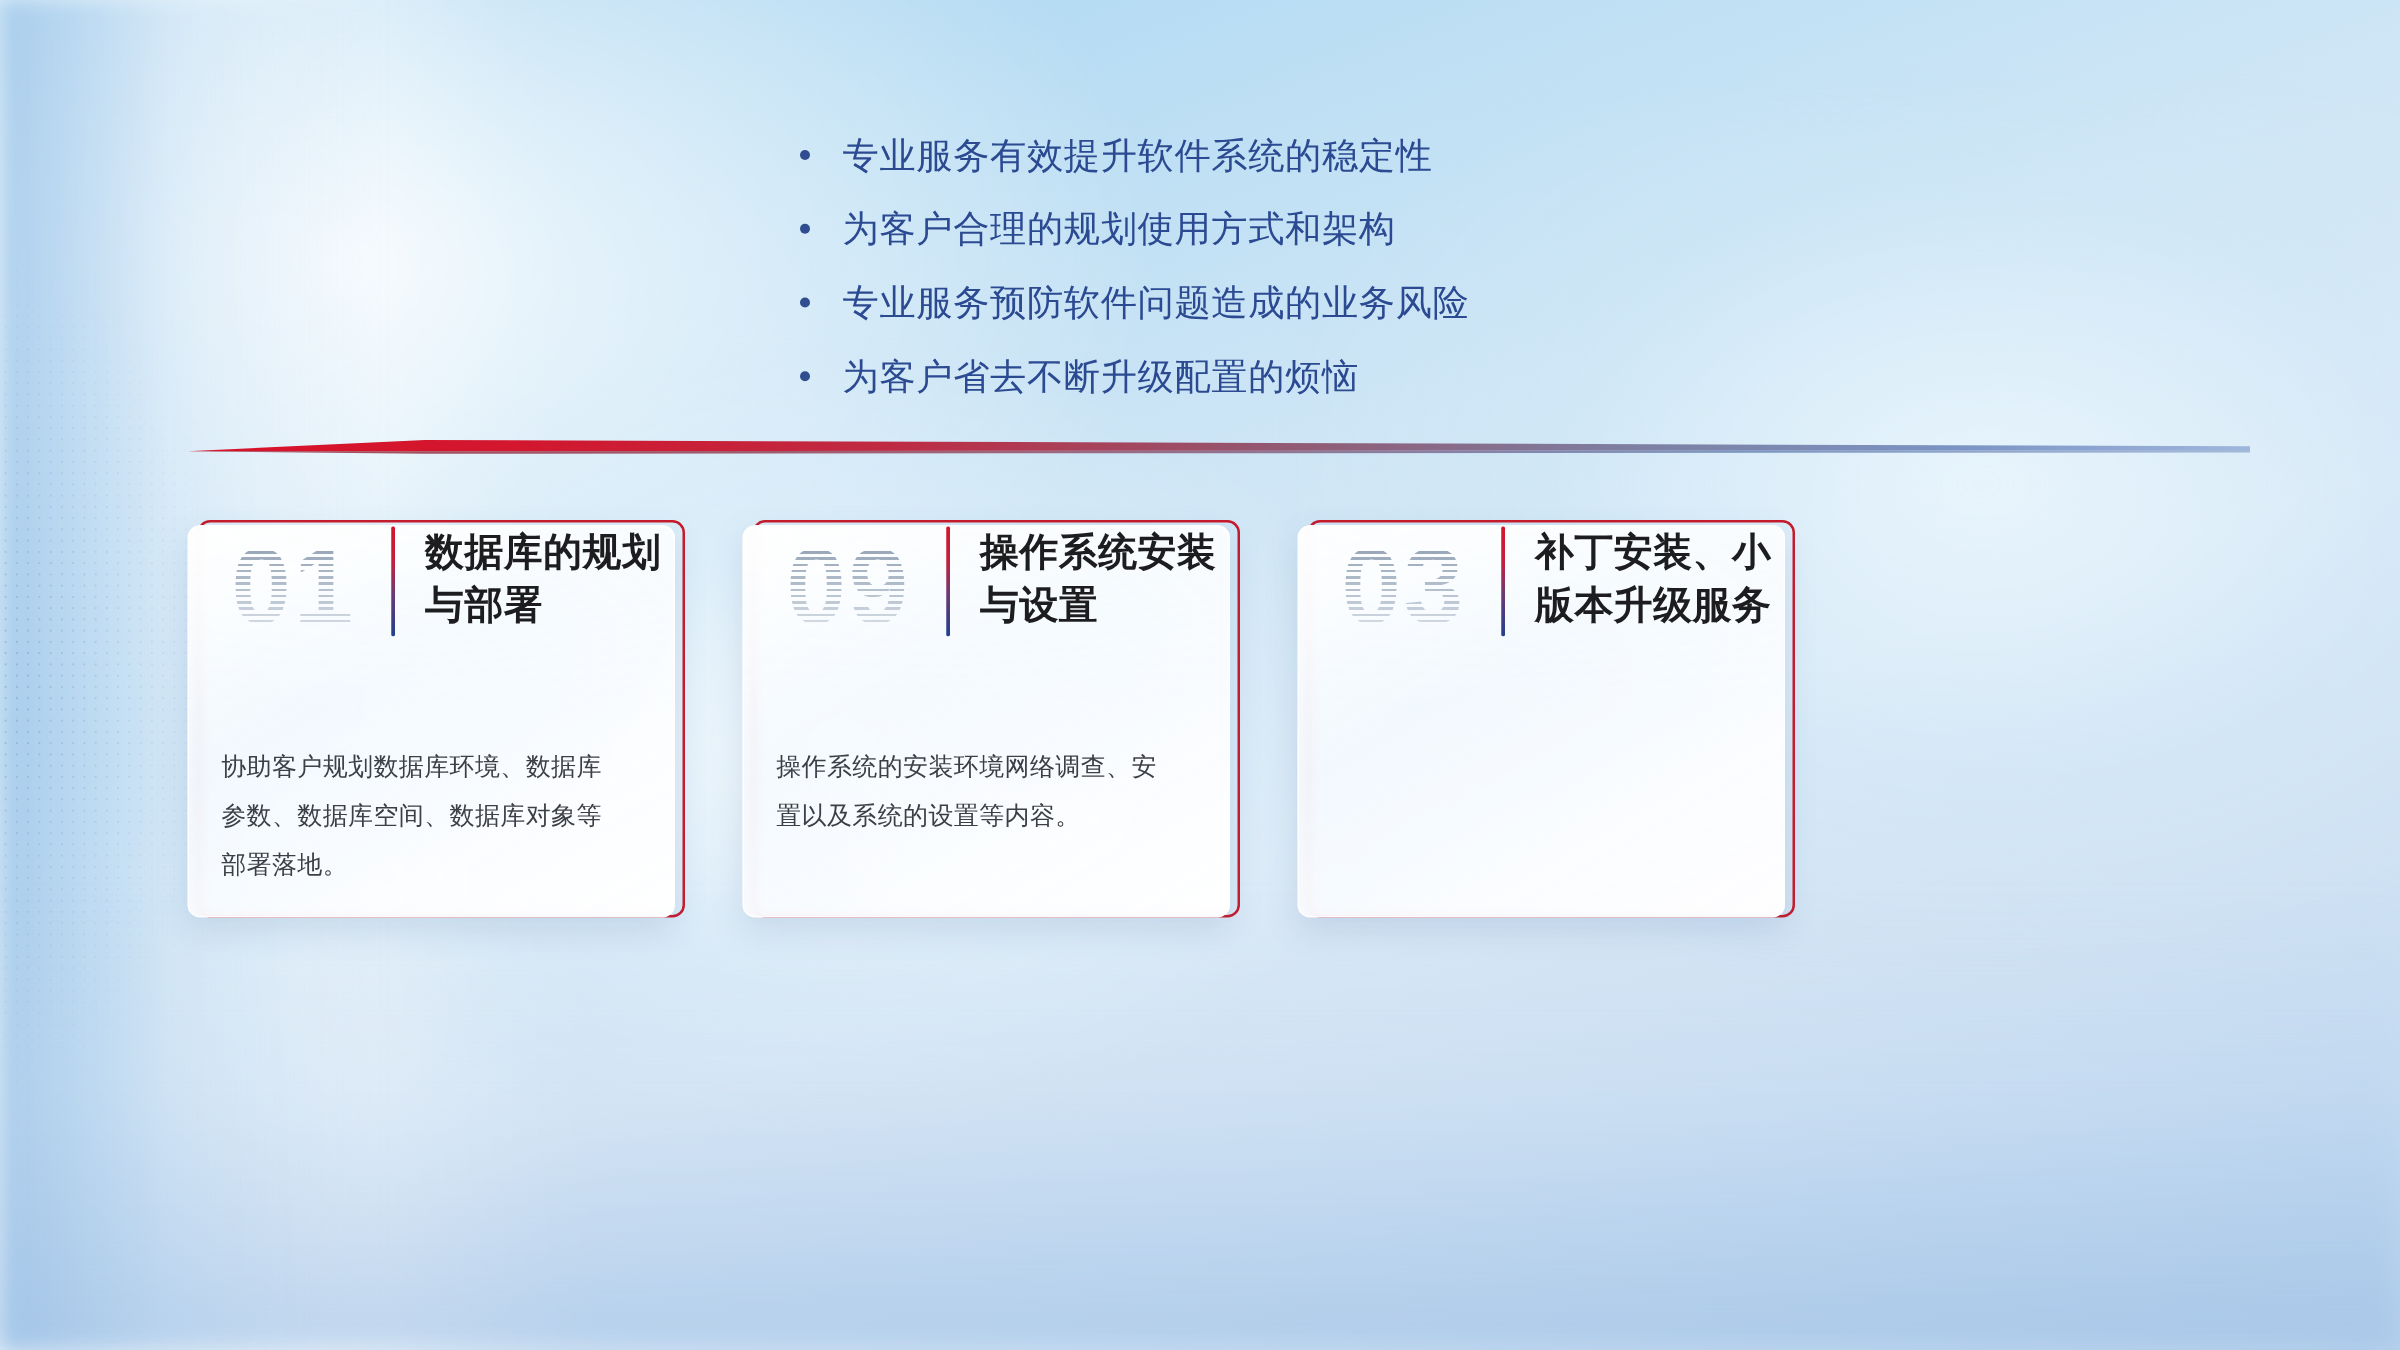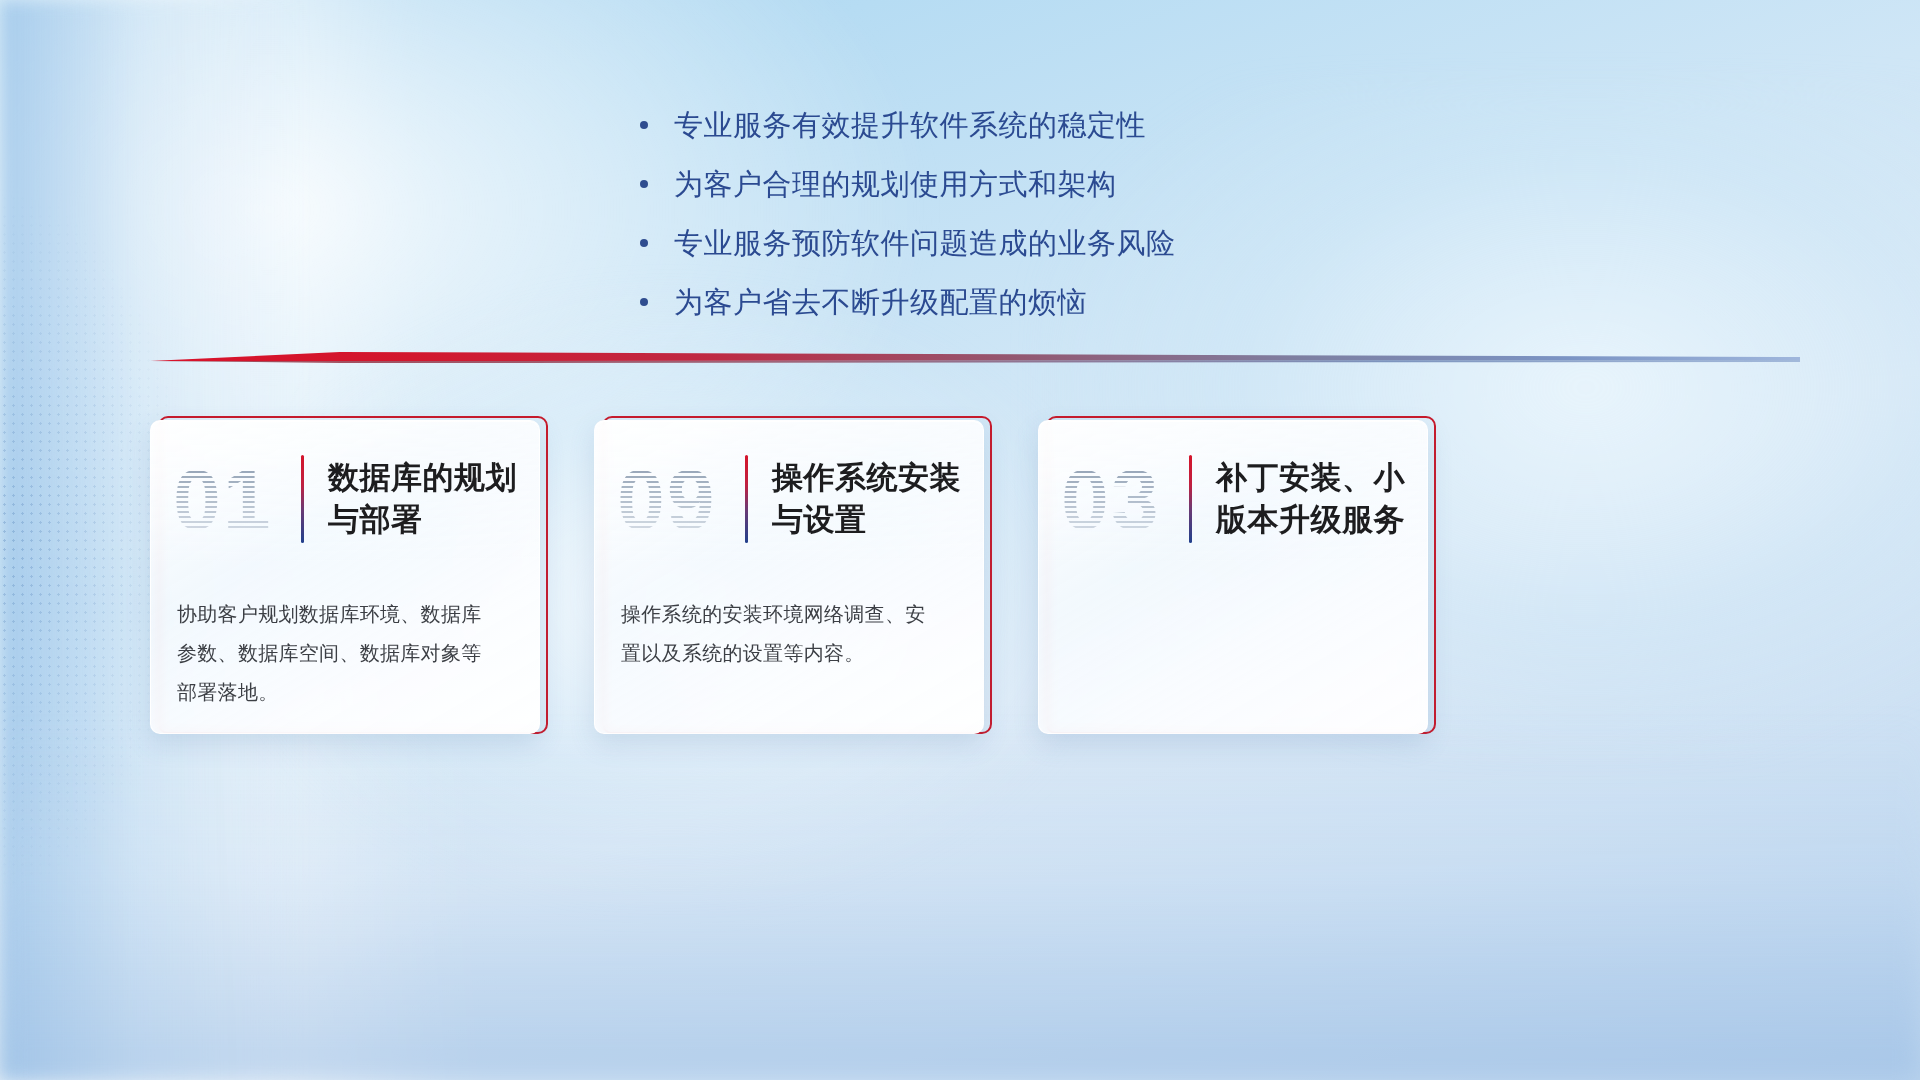--- a/index.html
+++ b/index.html
@@ -109,23 +109,24 @@
     backdrop-filter:blur(4px);
   }
   .card-sheen{
     position:absolute; left:0; top:0; width:100%; height:46%;
     background:linear-gradient(180deg, rgba(255,255,255,.55) 0%, rgba(255,255,255,0) 100%);
     pointer-events:none;
   }
 
   .card-head{
     position:relative;
-    display:flex; align-items:center;
+    display:flex; align-items:flex-start;
     height:156px;
     padding-left:22px;
+    margin-left:12px;
   }
   .ghost-num{
     position:relative;
     width:120px; height:96px;
     flex:0 0 120px;
     font-size:86px; font-weight:700; letter-spacing:2px;
     line-height:96px;
     color:#7e93ad;
     opacity:.72;
     -webkit-background-clip:text;

